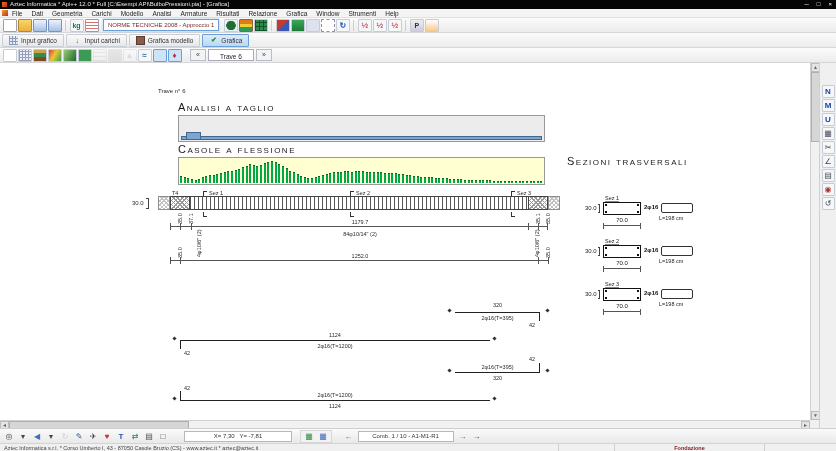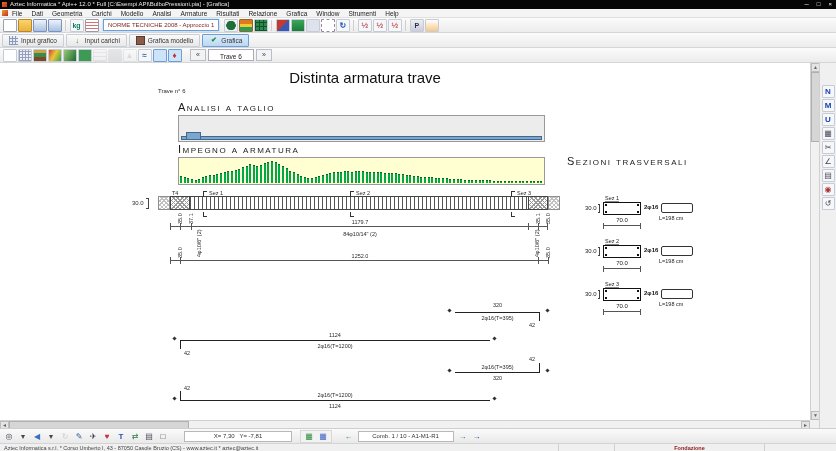--- a/index.html
+++ b/index.html
@@ -352,30 +352,29 @@
           <span class="g" data-name="icon-glyph">♦</span>
         </button>
       </div>
     <button class="navbtn" data-name="prev-element-button" style="margin-left:8px;">«</button>
     <button id="doc-tab" data-name="element-tab-trave6">Trave 6</button>
     <button class="navbtn" data-name="next-element-button">»</button>
   </div>
 
   <div id="canvas" data-name="drawing-canvas">
 
-    <div class="abs" style="left:0;top:6px;width:730px;text-align:center;font-size:15px;color:#111;" data-name="drawing-title">Distinta armatura trave</div>
     <div class="lbl6" style="left:158px;top:25px;" data-name="beam-number-label">Trave n° 6</div>
 
     <div class="hdr" style="left:178px;top:38px;" data-name="shear-section-header">Analisi a taglio</div>
     <div id="shear-box" data-name="shear-diagram-box">
       <div id="shear-strip" data-name="shear-demand-bar"></div>
       <div id="shear-block" data-name="shear-demand-peak"></div>
     </div>
 
-    <div class="hdr" style="left:178px;top:80px;" data-name="bending-section-header">Impegno a armatura</div>
+    <div class="hdr" style="left:178px;top:80px;" data-name="bending-section-header">Casole a flessione</div>
     <div id="bend-box" data-name="bending-diagram-box">
       <div id="bending-bars" data-name="bending-bars">
           <div class="bbar" data-name="bending-bar" style="height: 30%; background: rgb(0, 168, 74);"></div>
           <div class="bbar" data-name="bending-bar" style="height: 26%; background: rgb(0, 168, 74);"></div>
           <div class="bbar" data-name="bending-bar" style="height: 20%; background: rgb(0, 168, 74);"></div>
           <div class="bbar" data-name="bending-bar" style="height: 16%; background: rgb(0, 168, 74);"></div>
           <div class="bbar" data-name="bending-bar" style="height: 14%; background: rgb(0, 168, 74);"></div>
           <div class="bbar" data-name="bending-bar" style="height: 18%; background: rgb(0, 168, 74);"></div>
           <div class="bbar" data-name="bending-bar" style="height: 24%; background: rgb(0, 168, 74);"></div>
           <div class="bbar" data-name="bending-bar" style="height: 28%; background: rgb(0, 168, 74);"></div>

